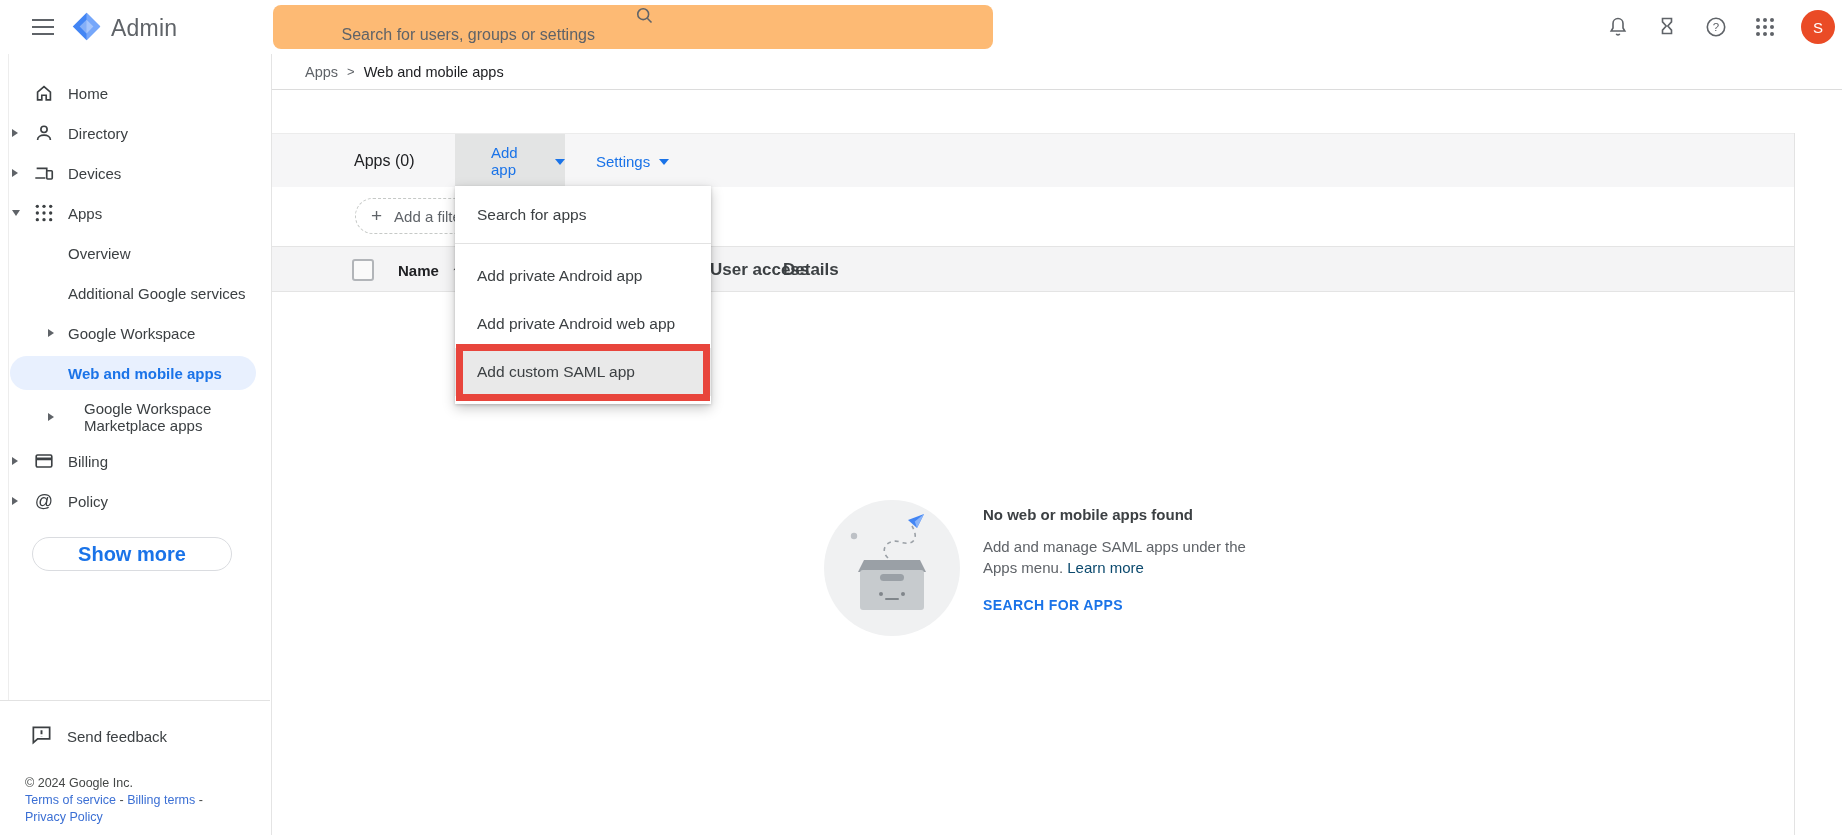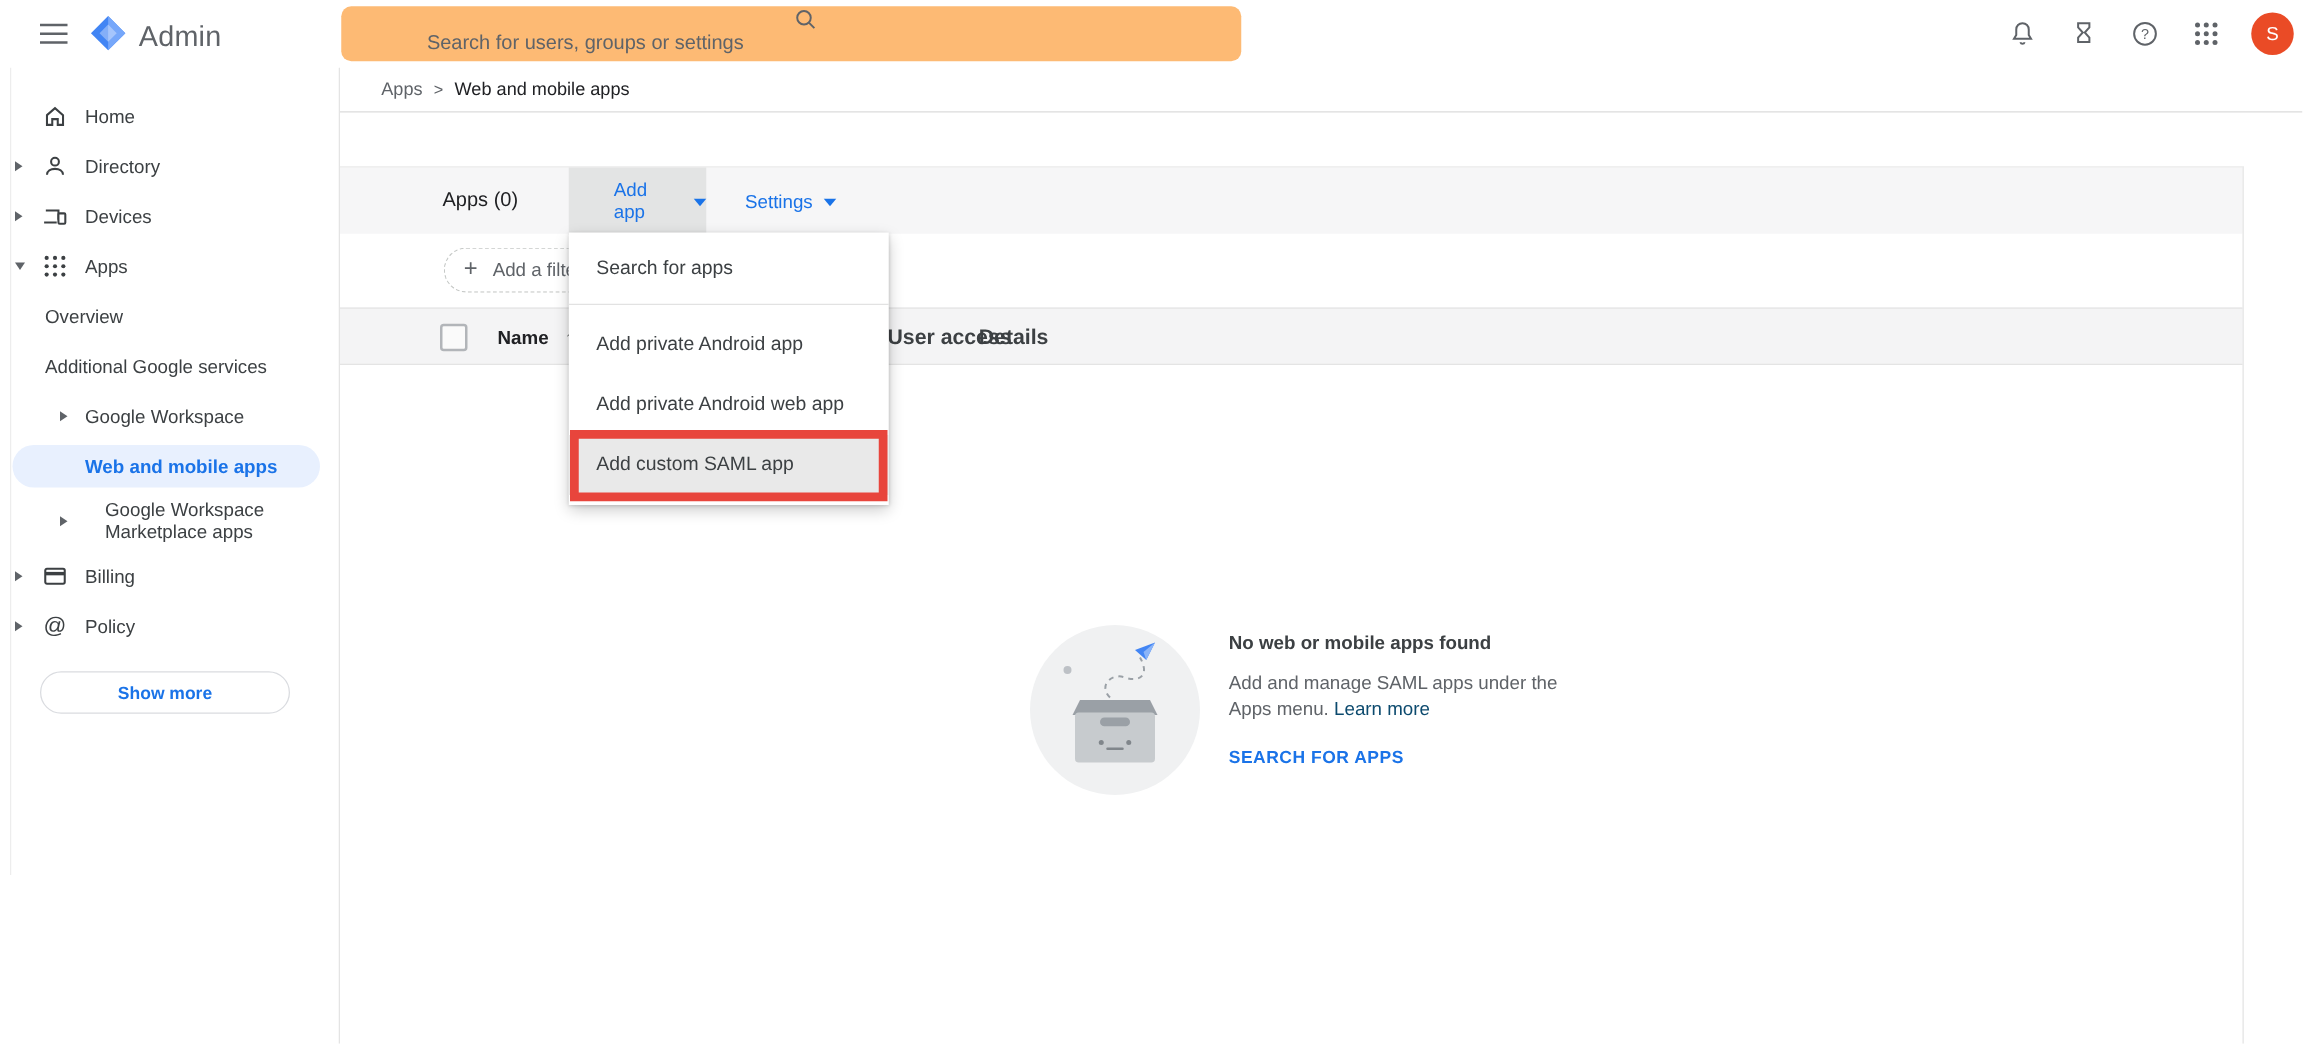--- a/index.html
+++ b/index.html
@@ -31,30 +31,30 @@
   .sidebar::before { content:""; position:absolute; left:8px; top:0; height:646px; width:1px; background:#ededed; }
   .nav { padding-top:19px; }
   .nav-row { display:flex; align-items:center; height:40px; cursor:pointer; color:#3c4043; font-size:15px; }
   .arrow-slot { width:10px; margin-left:12px; flex:none; display:flex; }
   .tri-r { width:0; height:0; border-top:4.5px solid transparent; border-bottom:4.5px solid transparent;
            border-left:6px solid #5f6368; }
   .tri-d { width:0; height:0; border-left:4.5px solid transparent; border-right:4.5px solid transparent;
            border-top:6px solid #5f6368; }
   .nav-ico { width:24px; margin-left:10px; flex:none; display:flex; justify-content:center; }
   .nav-label { margin-left:12px; }
-  .nav-sub { display:flex; align-items:center; height:40px; padding-left:36px;
+  .nav-sub { display:flex; align-items:center; height:40px; padding-left:68px;
              font-size:15px; color:#3c4043; cursor:pointer; }
   .nav-sub.with-arrow { padding-left:48px; }
   .nav-sub.with-arrow .arrow-slot { margin-left:0; margin-right:10px; }
   .nav-sub.selected { height:34px; margin:3px 15px 3px 10px; padding-left:58px; border-radius:17px;
                       background:#e8f0fe; color:#1a73e8; font-weight:700; }
   .nav-sub.two-line { height:48px; line-height:17px; }
   .nav-sub.two-line .nav-label2 { width:160px; margin-left:16px; }
   .show-more { margin:16px 0 0 32px; width:200px; height:34px; border:1px solid #dadce0; border-radius:17px;
-               display:flex; align-items:center; justify-content:center; color:#1a73e8; font-size:14px;
+               display:flex; align-items:center; justify-content:center; color:#1a73e8; font-size:20px;
                font-weight:700; cursor:pointer; background:#fff; }
   .side-footer { position:absolute; left:0; right:1px; top:646px; bottom:0; border-top:1px solid #e2e2e2; background:#fff; }
   .feedback { display:flex; align-items:center; gap:14px; margin:20px 0 0 30px; height:30px;
               font-size:15px; color:#3c4043; cursor:pointer; }
   .copyright { margin:24px 0 0 25px; font-size:12.5px; color:#444746; line-height:17px; width:215px; }
   .copyright a { color:#3b6fd4; text-decoration:none; cursor:pointer; }
 
   
   .main { position:absolute; left:272px; top:54px; right:0; bottom:0; background:#fff; }
   .breadcrumb { position:absolute; left:0; right:0; top:0; height:36px; border-bottom:1px solid #dcdcdc;
@@ -288,20 +288,39 @@
           </svg>
         </span>
         <span class="nav-label">Policy</span>
       </div>
 
       <div class="show-more">
         <span>Show more</span>
       </div>
     </div>
 
+    <div class="side-footer">
+      <div class="feedback">
+        <span>
+          <svg width="23" height="23" viewBox="0 0 24 24" fill="none" stroke="#3c4043" stroke-width="1.8">
+            <path d="M3.5 4.5 h17 v12 h-12.5 l-4.5 4 z"></path>
+            <path d="M12 7.5 v4.2 M12 14.2 v0.1" stroke-width="2"></path>
+          </svg>
+        </span>
+        <span>Send feedback</span>
+      </div>
+      <div class="copyright">
+        <span>© 2024 Google Inc.</span><br>
+        <a>Terms of service</a>
+        <span>-</span>
+        <a>Billing terms</a>
+        <span>-</span>
+        <a>Privacy Policy</a>
+      </div>
+    </div>
   </div>
 
   <div class="main">
 
     <div class="breadcrumb">
       <span class="bc-parent">Apps</span>
       <span class="bc-sep">&gt;</span>
       <span class="bc-current">Web and mobile apps</span>
     </div>
 

